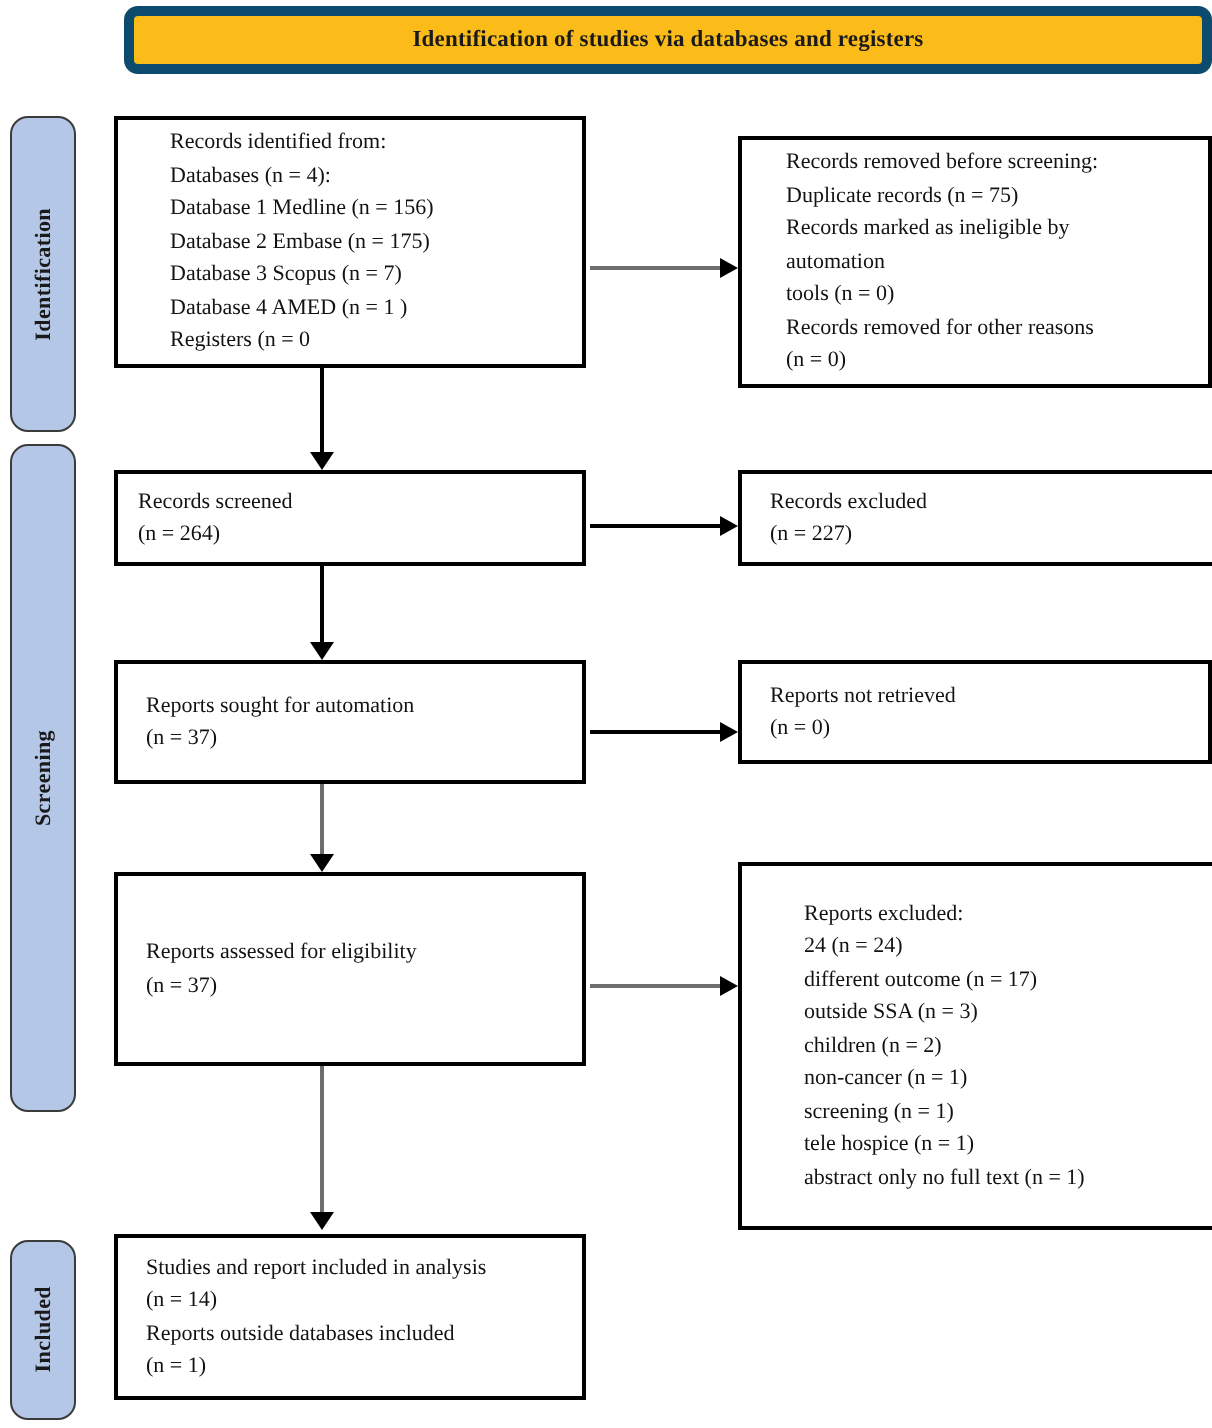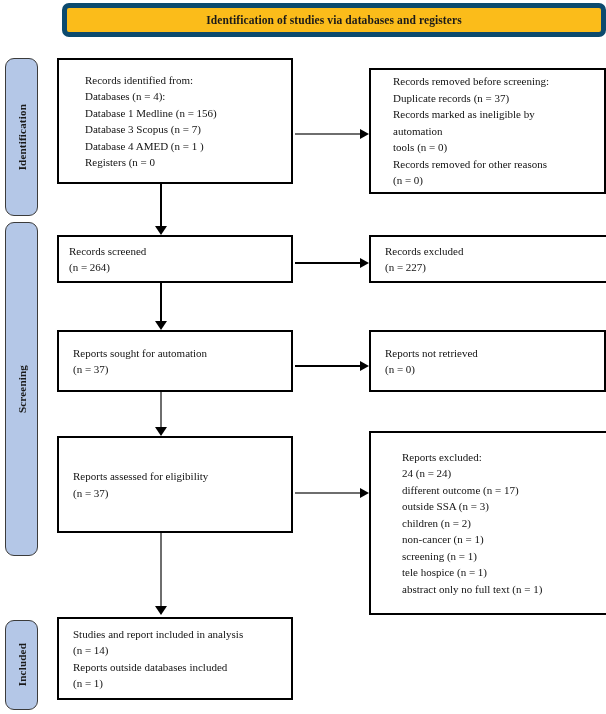--- a/index.html
+++ b/index.html
@@ -79,21 +79,21 @@
     line-height: 16.5px;
     color: #121212;
     white-space: nowrap;
   }
 
   #box-identified      { left: 57px;  top: 58px;  width: 236px; height: 126px; padding-left: 26px; }
   #box-removed         { left: 369px; top: 68px;  width: 237px; height: 126px; padding-left: 22px; }
   #box-screened        { left: 57px;  top: 235px; width: 236px; height: 48px;  }
   #box-excluded        { left: 369px; top: 235px; width: 249px; height: 48px;  padding-left: 14px; }
   #box-sought          { left: 57px;  top: 330px; width: 236px; height: 62px;  padding-left: 14px; }
-  #box-notretrieved    { left: 369px; top: 330px; width: 237px; height: 62px;  padding-left: 14px; }
+  #box-notretrieved    { left: 369px; top: 330px; width: 237px; height: 52px;  padding-left: 14px; }
   #box-eligibility     { left: 57px;  top: 436px; width: 236px; height: 97px;  padding-left: 14px; }
   #box-reportsexcluded { left: 369px; top: 431px; width: 285px; height: 184px; padding-left: 31px; }
   #box-included        { left: 57px;  top: 617px; width: 236px; height: 83px;  padding-left: 14px; }
 
   
   .conn {
     position: absolute;
     background: #000000;
   }
   .conn.grey { background: #6e6e6e; }
@@ -159,28 +159,29 @@
     <span class="stage-label">Screening</span>
   </div>
   <div class="stage-bar" id="stage-included">
     <span class="stage-label">Included</span>
   </div>
 
   <div class="box" id="box-identified">
     <div class="box-line">Records identified from:</div>
     <div class="box-line">Databases (n = 4):</div>
     <div class="box-line">Database 1 Medline (n = 156)</div>
+    <div class="box-line">Database 2 Embase (n = 175)</div>
     <div class="box-line">Database 3 Scopus (n = 7)</div>
     <div class="box-line">Database 4 AMED (n = 1 )</div>
     <div class="box-line">Registers (n = 0</div>
   </div>
 
   <div class="box" id="box-removed">
     <div class="box-line">Records removed before screening:</div>
-    <div class="box-line">Duplicate records (n = 37)</div>
+    <div class="box-line">Duplicate records (n = 75)</div>
     <div class="box-line">Records marked as ineligible by</div>
     <div class="box-line">automation</div>
     <div class="box-line">tools (n = 0)</div>
     <div class="box-line">Records removed for other reasons</div>
     <div class="box-line">(n = 0)</div>
   </div>
 
   <div class="box" id="box-screened">
     <div class="box-line">Records screened</div>
     <div class="box-line">(n = 264)</div>

